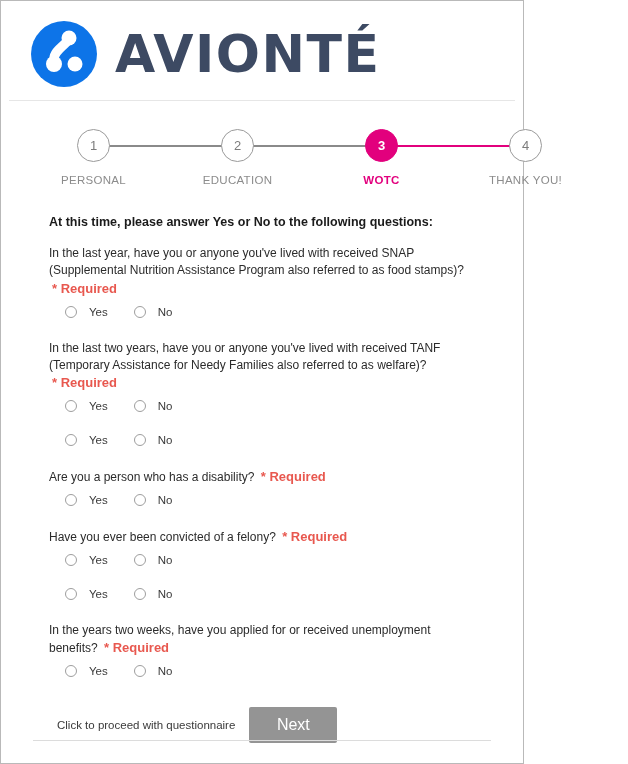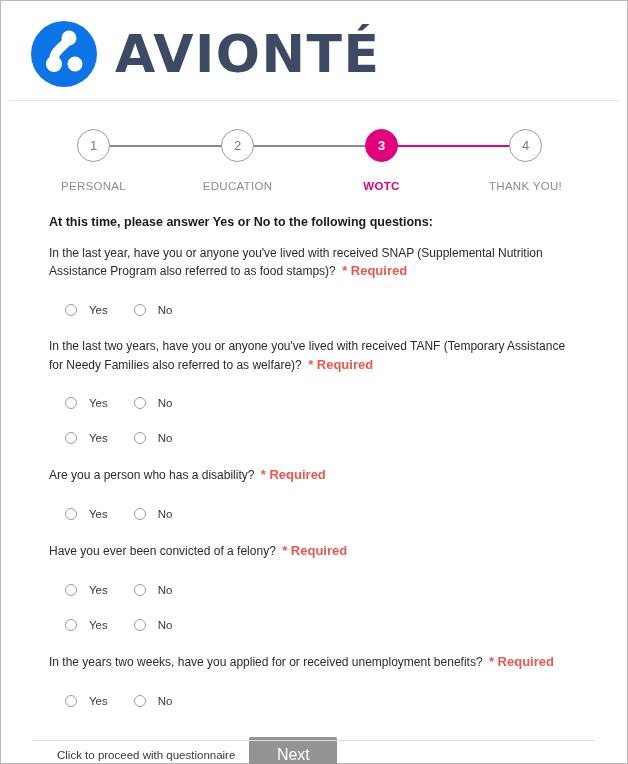--- a/index.html
+++ b/index.html
@@ -8,21 +8,21 @@
     background: #ffffff;
   }
   body {
     width: 628px;
     height: 764px;
     font-family: "Liberation Sans", sans-serif;
     overflow: hidden;
   }
   .page-frame {
     box-sizing: border-box;
-    width: 628px;
+    width: 524px;
     height: 764px;
     border: 1px solid #b9b9b9;
     background: #ffffff;
     padding: 8px 8px 0 8px;
     position: relative;
   }
   .page-inner {
     box-sizing: border-box;
     width: 100%;
     height: 100%;
@@ -88,21 +88,21 @@
     position: relative;
     z-index: 2;
   }
   .step.active .circle {
     background: #e2007d;
     border-color: #e2007d;
     color: #ffffff;
     font-weight: bold;
   }
   .step-label {
-    margin-top: 16px;
+    margin-top: 10px;
     font-size: 11.5px;
     color: #8c8c8c;
     white-space: nowrap;
     letter-spacing: 0.3px;
     position: absolute;
     left: 50%;
     transform: translateX(-50%);
     top: 35px;
   }
   .step.active .step-label {
@@ -130,21 +130,21 @@
     max-width: 545px;
   }
   .required {
     color: #e8584f;
     font-size: 13px;
     font-weight: bold;
     margin-left: 3px;
     white-space: nowrap;
   }
   .options {
-    margin-top: 23px;
+    margin-top: 7px;
     padding-left: 16px;
     display: flex;
     align-items: center;
   }
   .option {
     display: flex;
     align-items: center;
     margin-right: 26px;
   }
   .radio {

